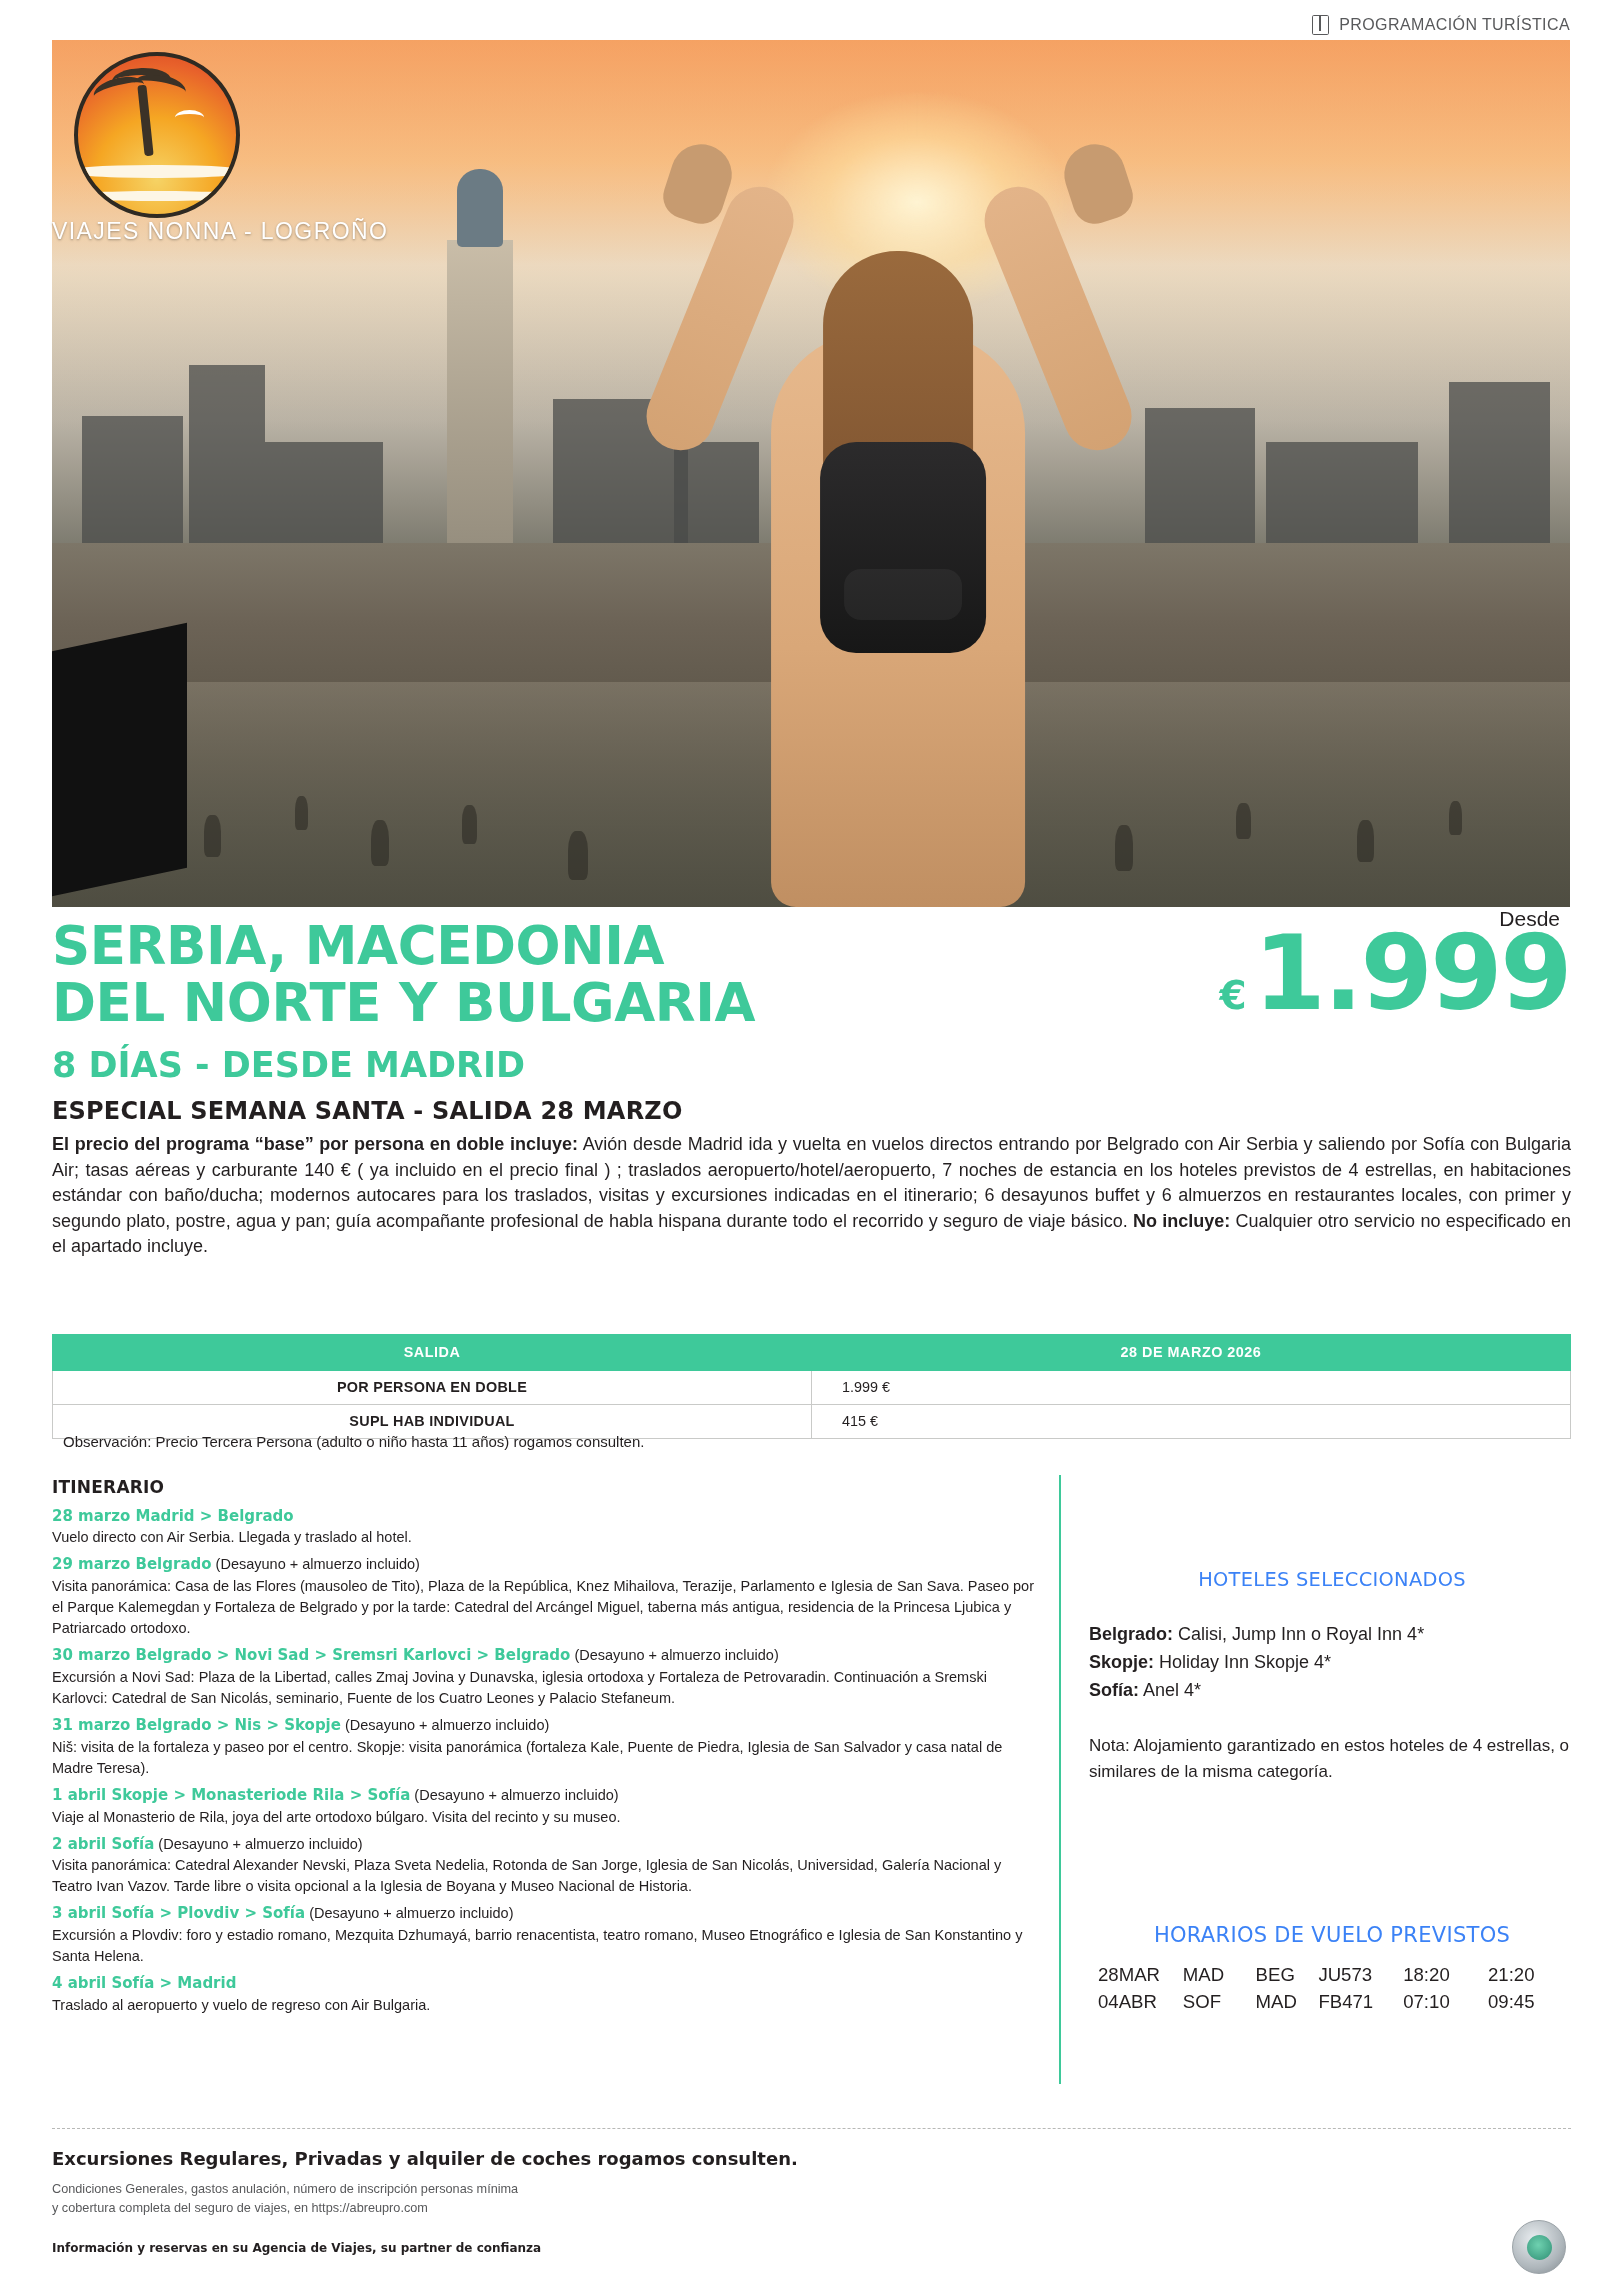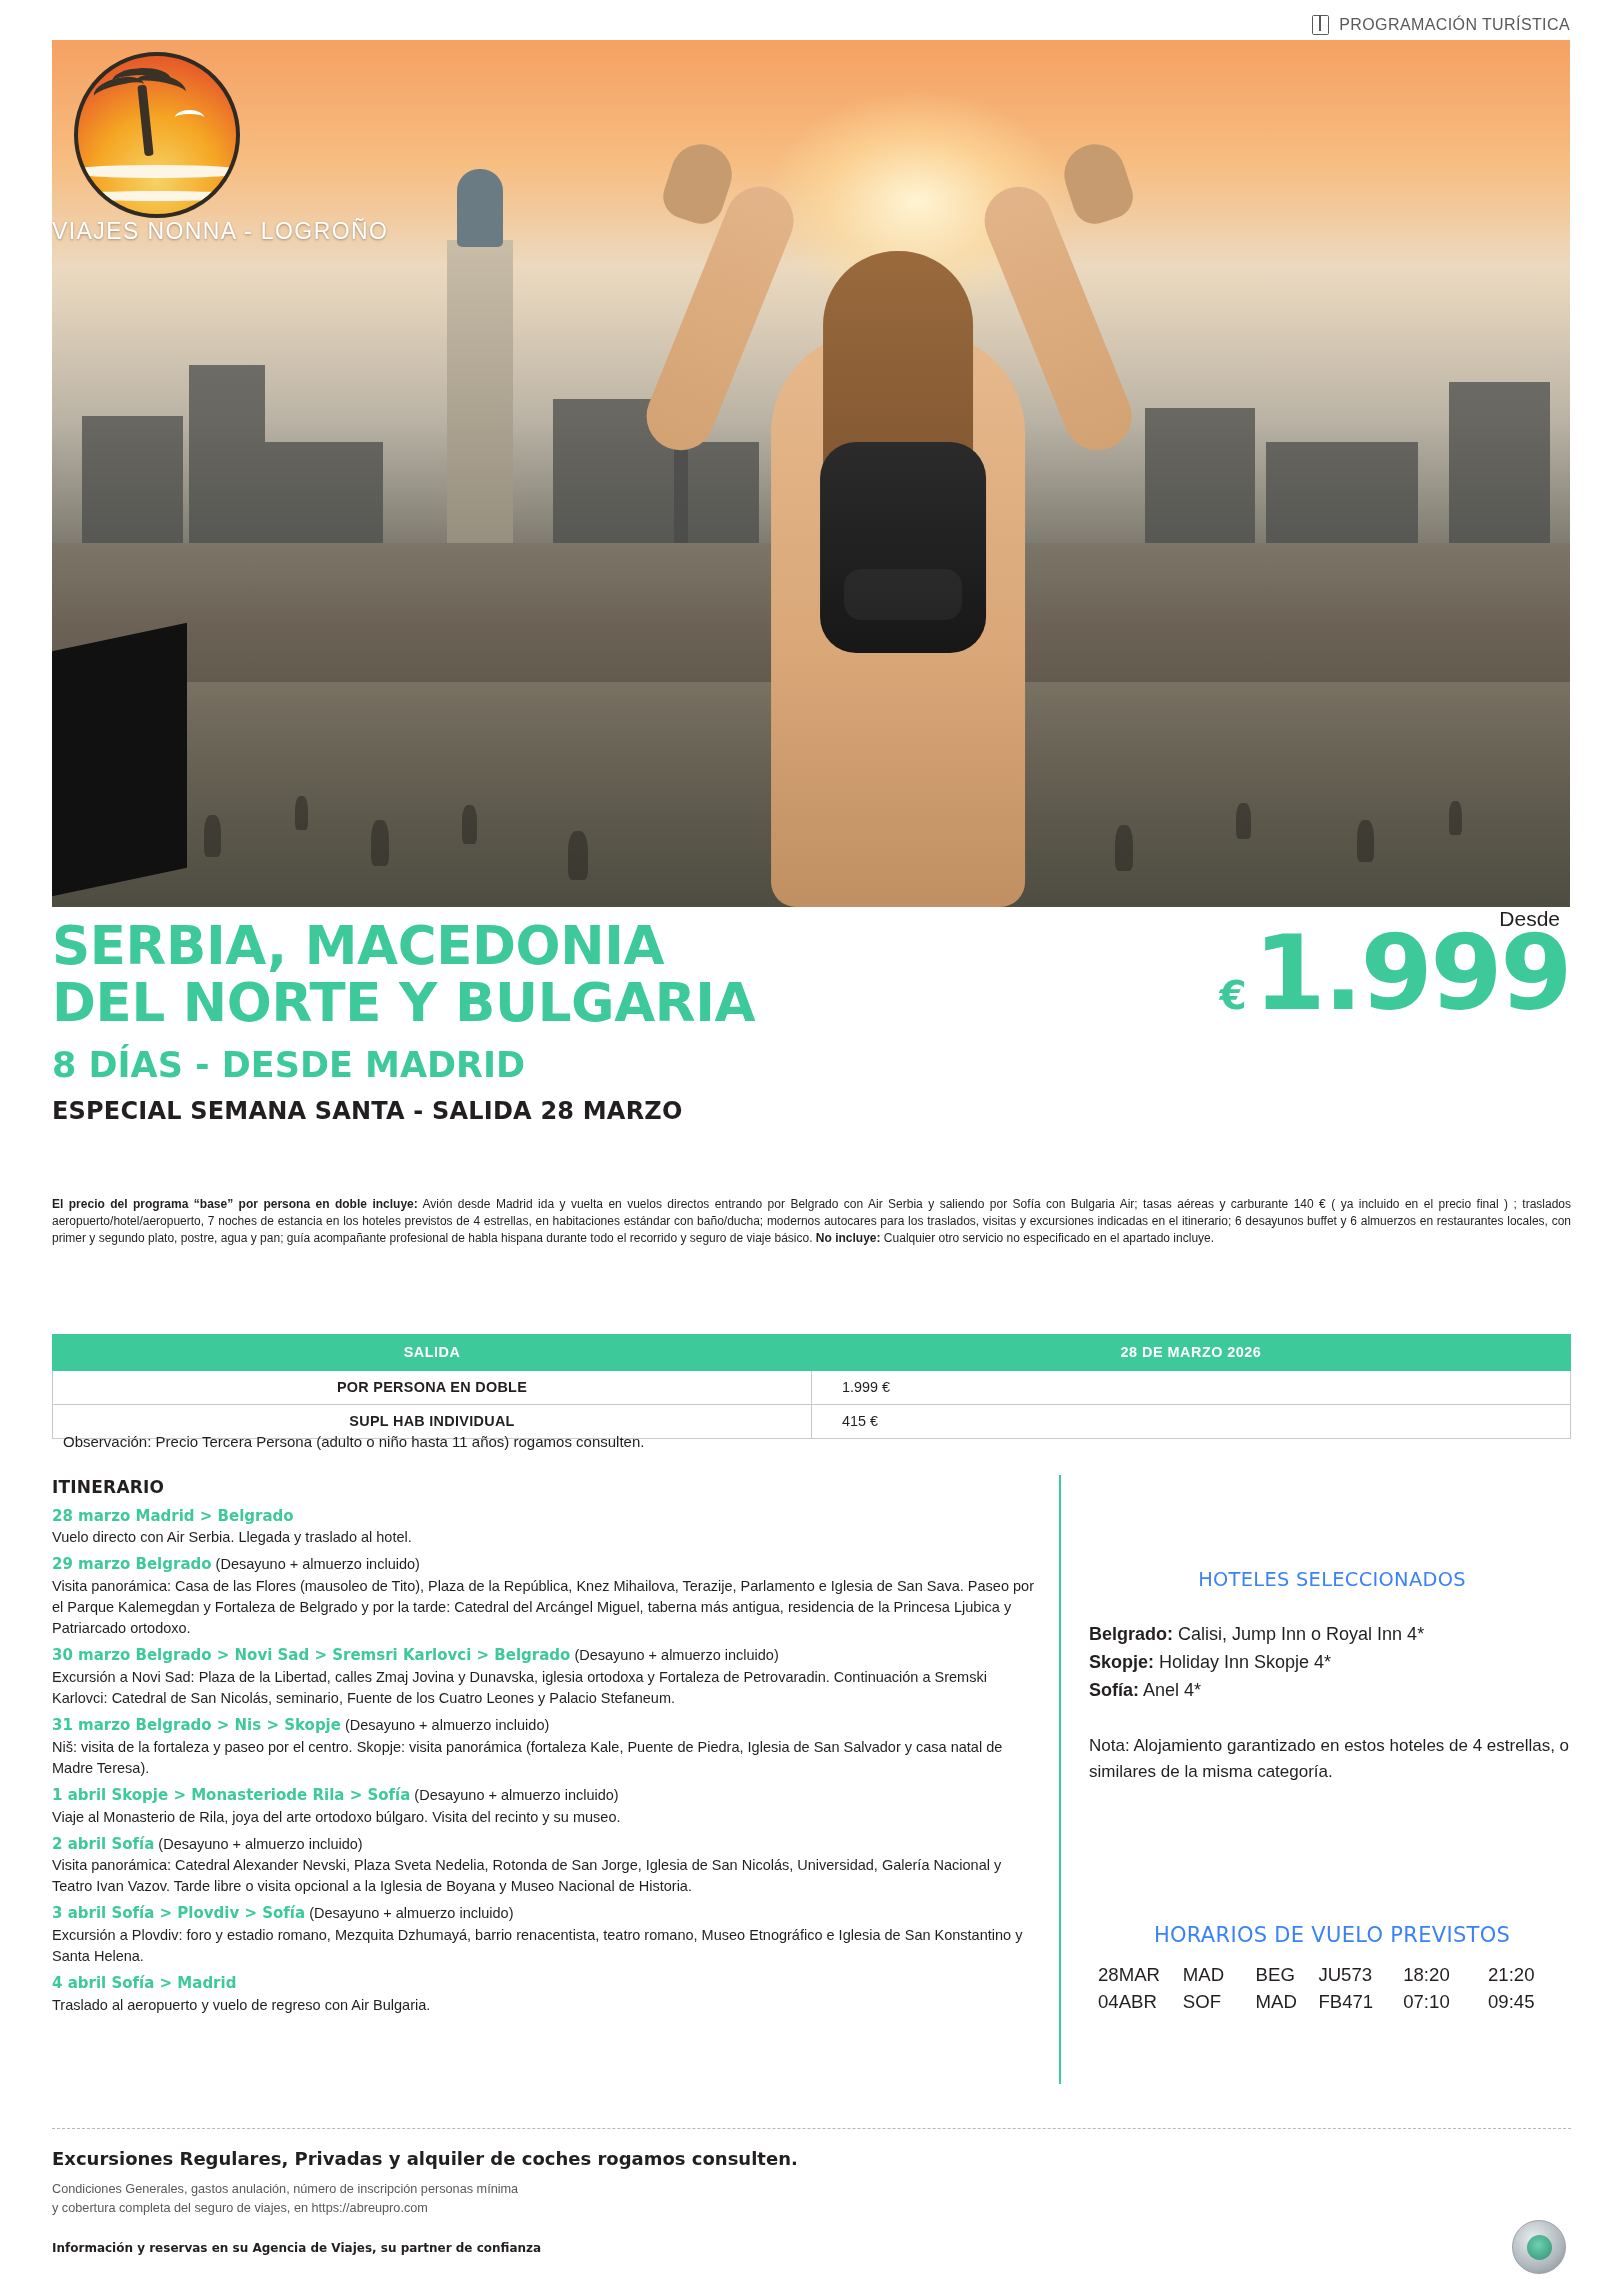--- a/index.html
+++ b/index.html
@@ -261,23 +261,23 @@
     font-family: "DejaVu Sans", sans-serif;
     font-size: 104px;
     font-weight: bold;
     line-height: 0.92;
     letter-spacing: -2.5px;
   }
 
   
   .includes {
     position: absolute;
-    top: 1196px; left: 52px;
+    top: 1132px; left: 52px;
     width: 1519px;
-    font-size: 12px;
+    font-size: 18px;
     line-height: 1.42;
     color: #231f20;
     text-align: justify;
   }
   .includes b { font-weight: bold; }
 
   
   .ptable {
     position: absolute;
     top: 1334px; left: 52px;

